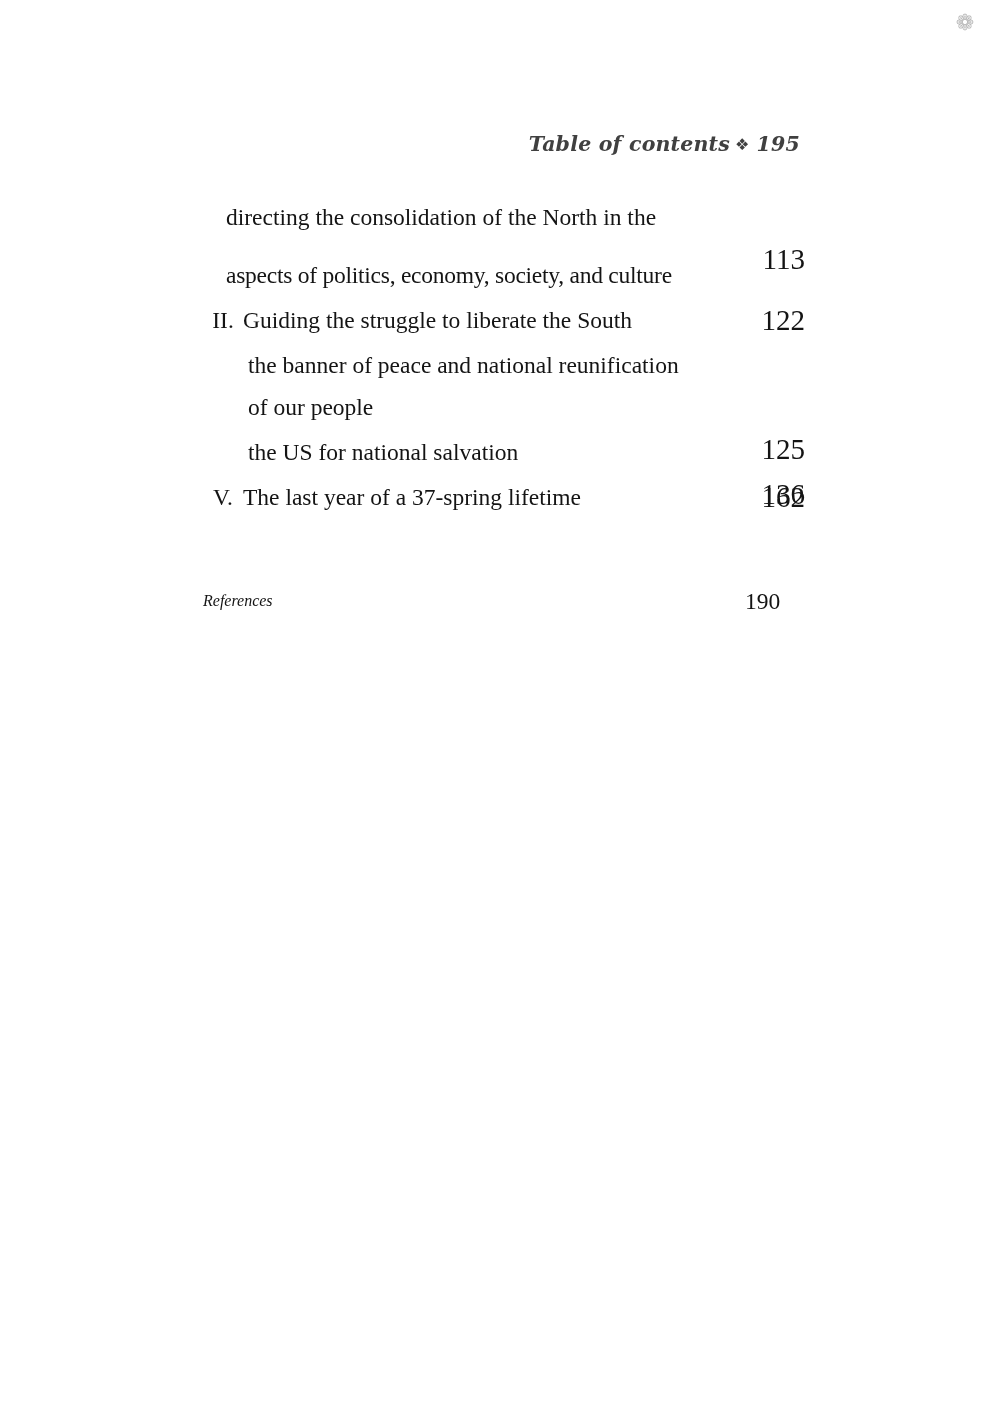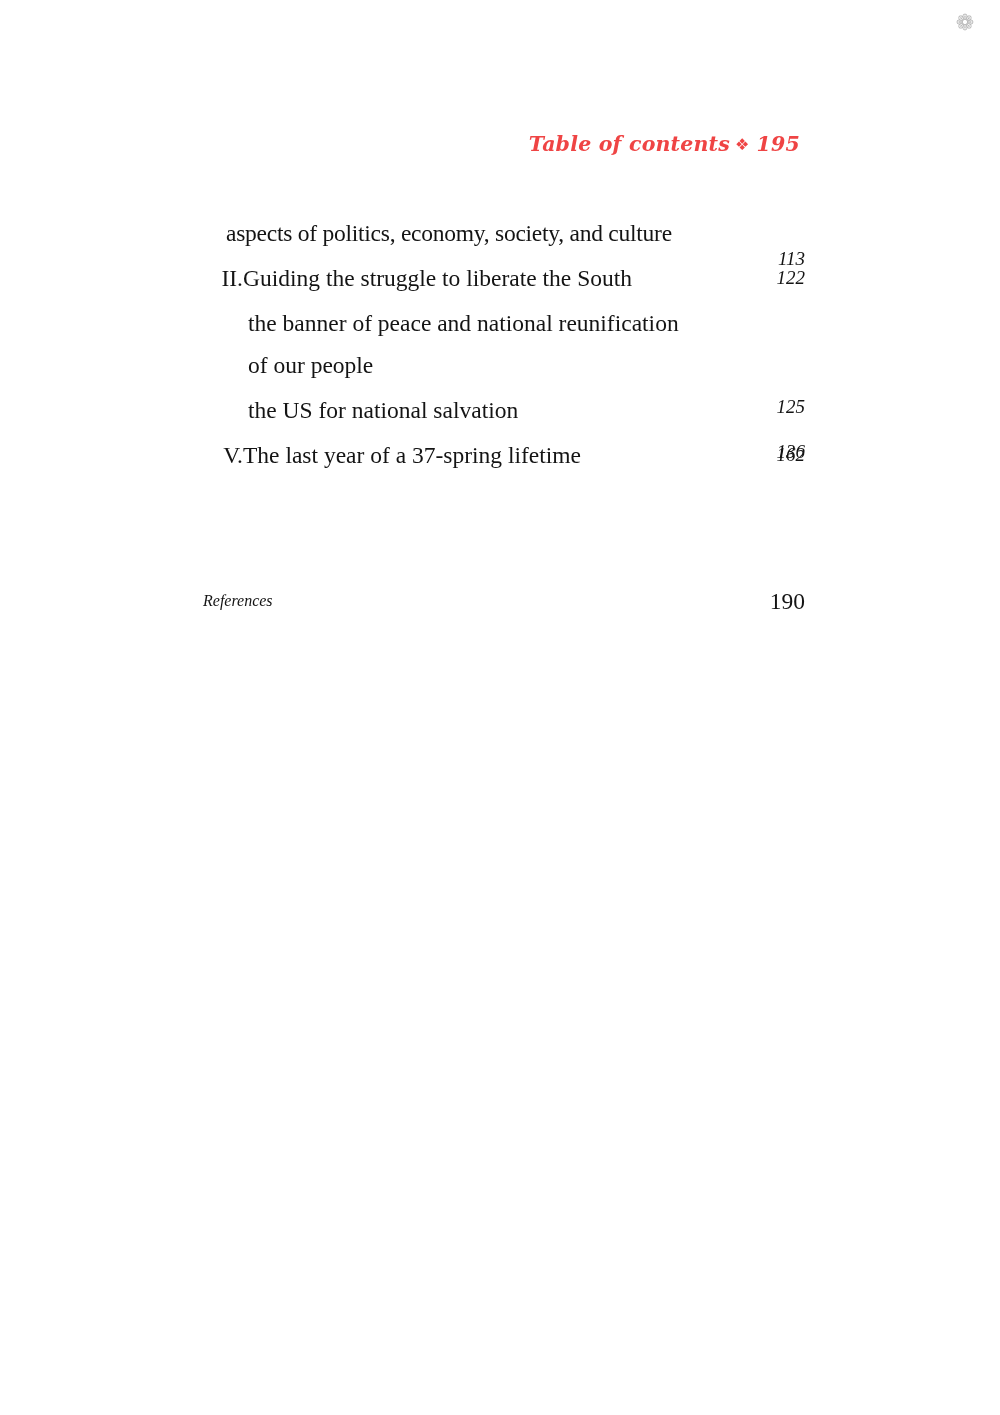--- a/index.html
+++ b/index.html
@@ -38,21 +38,21 @@
   
   .running-head {
     position: absolute;
     top: 132px;
     right: 200px;
     font-family: "DejaVu Serif", serif;
     font-style: italic;
     font-weight: 700;
     font-size: 20.5px;
     letter-spacing: 0.2px;
-    color: #ef4444;
+    color: #404040;
     white-space: nowrap;
   }
   .running-head .rh-diamond {
     display: inline-block;
     font-style: normal;
     font-weight: 400;
     font-size: 16px;
     transform: translateY(-1px);
     margin: 0 7px 0 5px;
   }
@@ -79,39 +79,38 @@
     display: flex;
     align-items: baseline;
     font-size: 23.5px;
     line-height: 42px;
     color: #141414;
   }
 
   .toc-num {
     flex: 0 0 auto;
     width: 40px;
-    text-align: right;
+    text-align: center;
     white-space: nowrap;
   }
 
   .toc-text {
     flex: 1 1 auto;
     white-space: nowrap;
   }
   .toc-text.tight { letter-spacing: -0.25px; margin-top: 16px; }
 
   .toc-page {
     position: absolute;
     right: -2px;
     width: 60px;
     text-align: right;
-    font-size: 19px;
+    font-size: 29px;
     line-height: 42px;
     color: #141414;
-    font-style: italic;
   }
 
   .cont-line {
     padding-left: 23px;
   }
   .cont-line .toc-text {
     white-space: nowrap;
   }
   .sub-line {
     padding-left: 45px;
@@ -126,39 +125,41 @@
   .references .ref-label {
     font-style: italic;
     font-size: 16px;
     line-height: 42px;
   }
   .references .ref-page {
     position: absolute;
     right: -2px;
     top: 0;
     width: 60px;
-    text-align: right;
     font-size: 23.5px;
     line-height: 42px;
   }
 </style>
 </head>
 <body>
 
 <div class="page">
 
   <div class="corner-ornament">❁</div>
 
   <div class="running-head">
     <span>Table of contents</span><span class="rh-diamond">❖</span><span class="rh-page">195</span>
   </div>
 
   <div class="toc">
 
     <div class="toc-entry">
+      <div class="toc-line cont-line">
+        <span class="toc-text">directing the consolidation of the North in the</span>
+      </div>
       <div class="toc-line cont-line">
         <span class="toc-text tight">aspects of politics, economy, society, and culture</span>
         <span class="toc-page" style="top:42px">113</span>
       </div>
     </div>
 
     <div class="toc-entry">
       <div class="toc-line">
         <span class="toc-num">II.</span>
         <span class="toc-text">Guiding the struggle to liberate the South</span>

